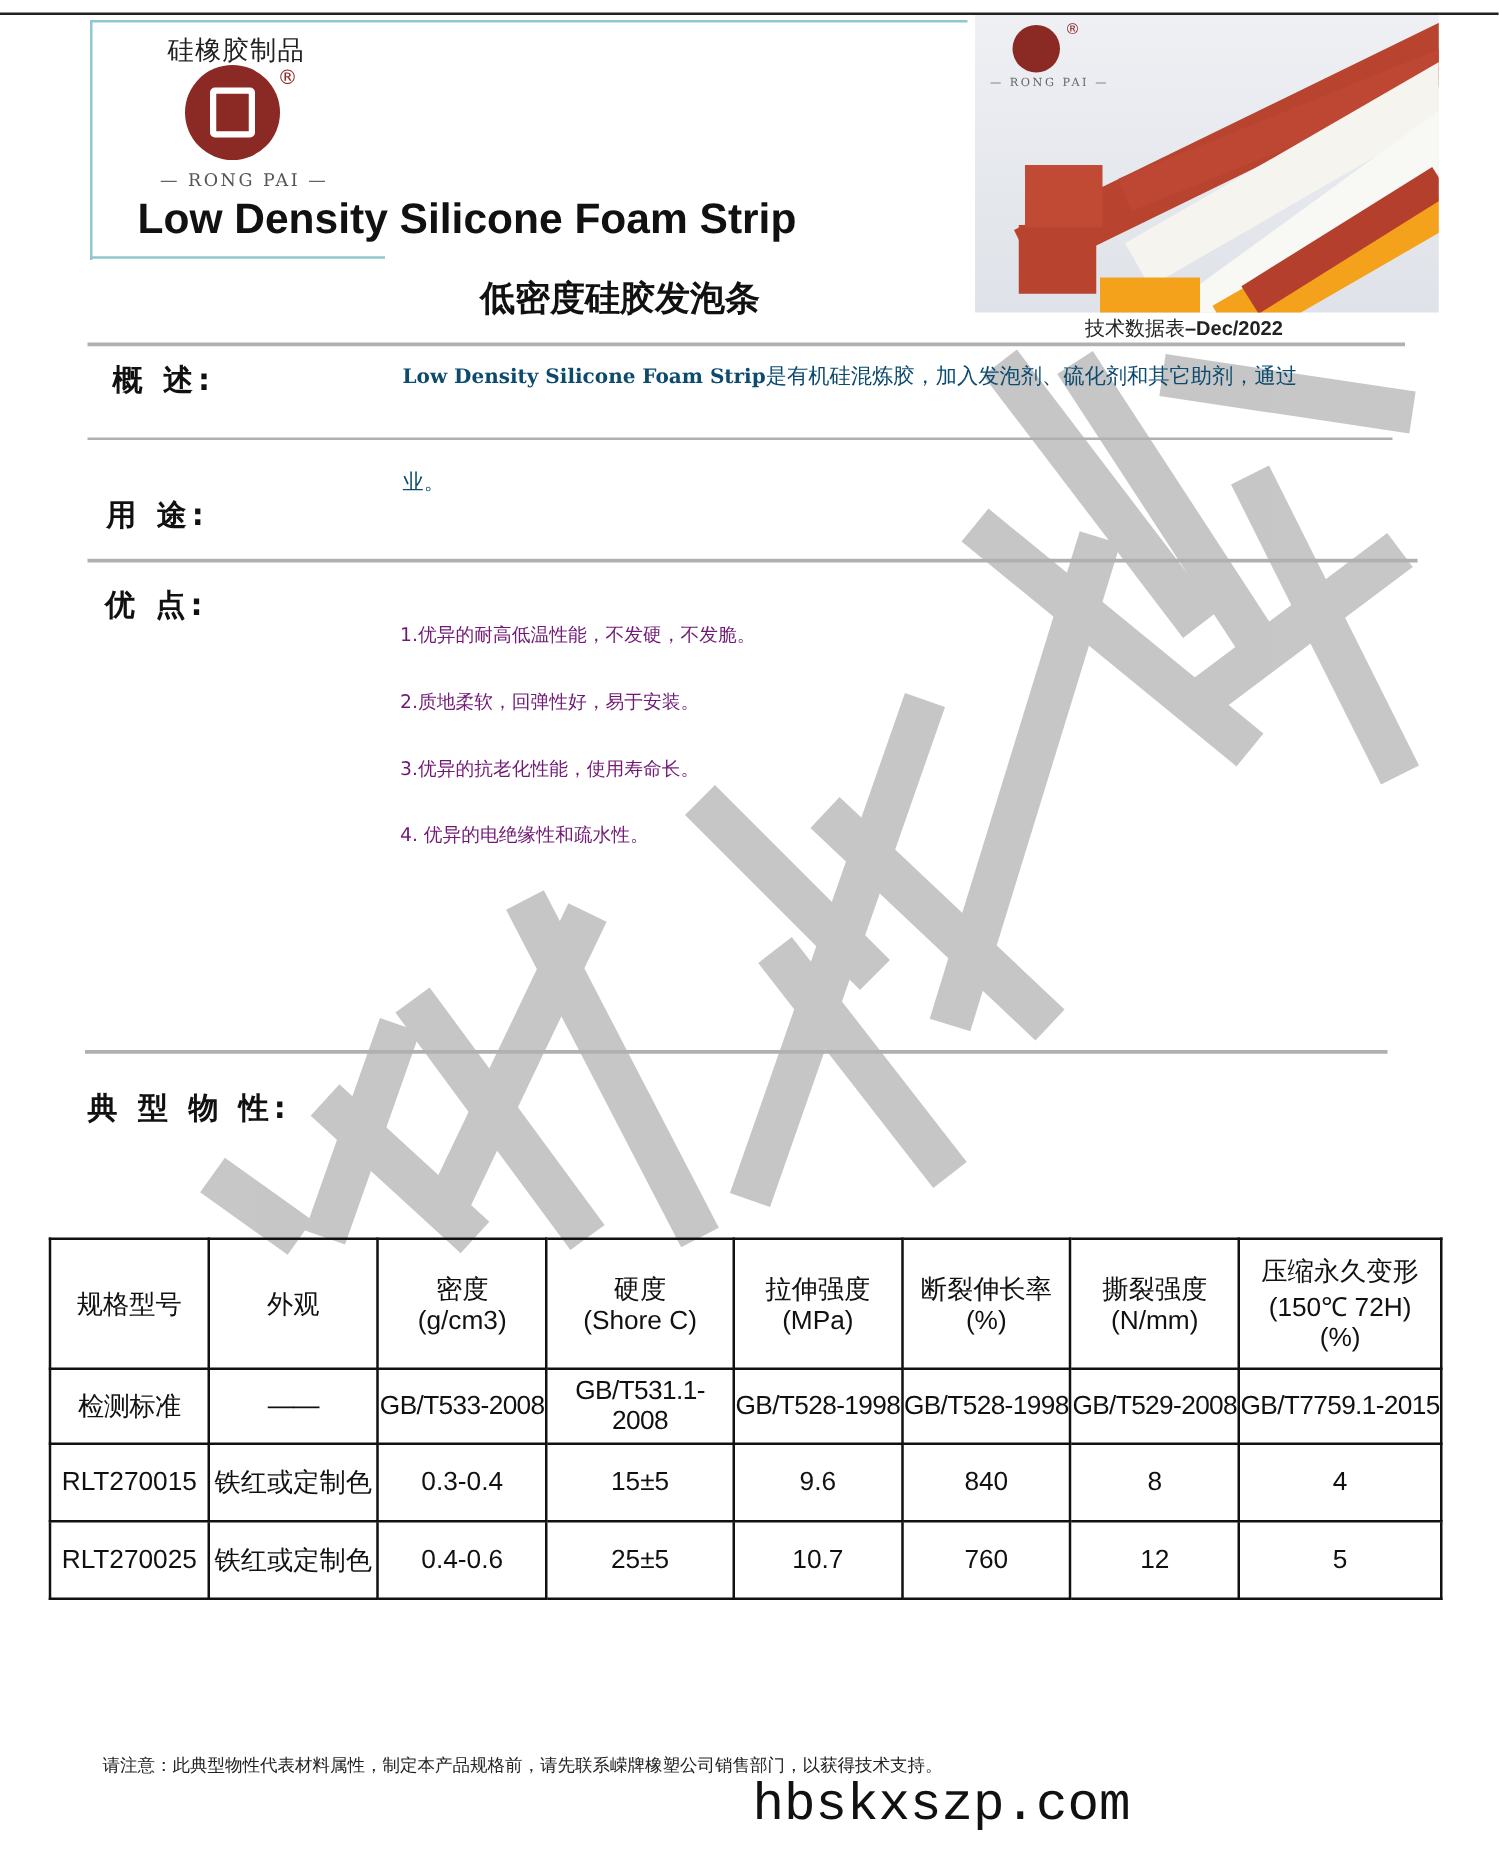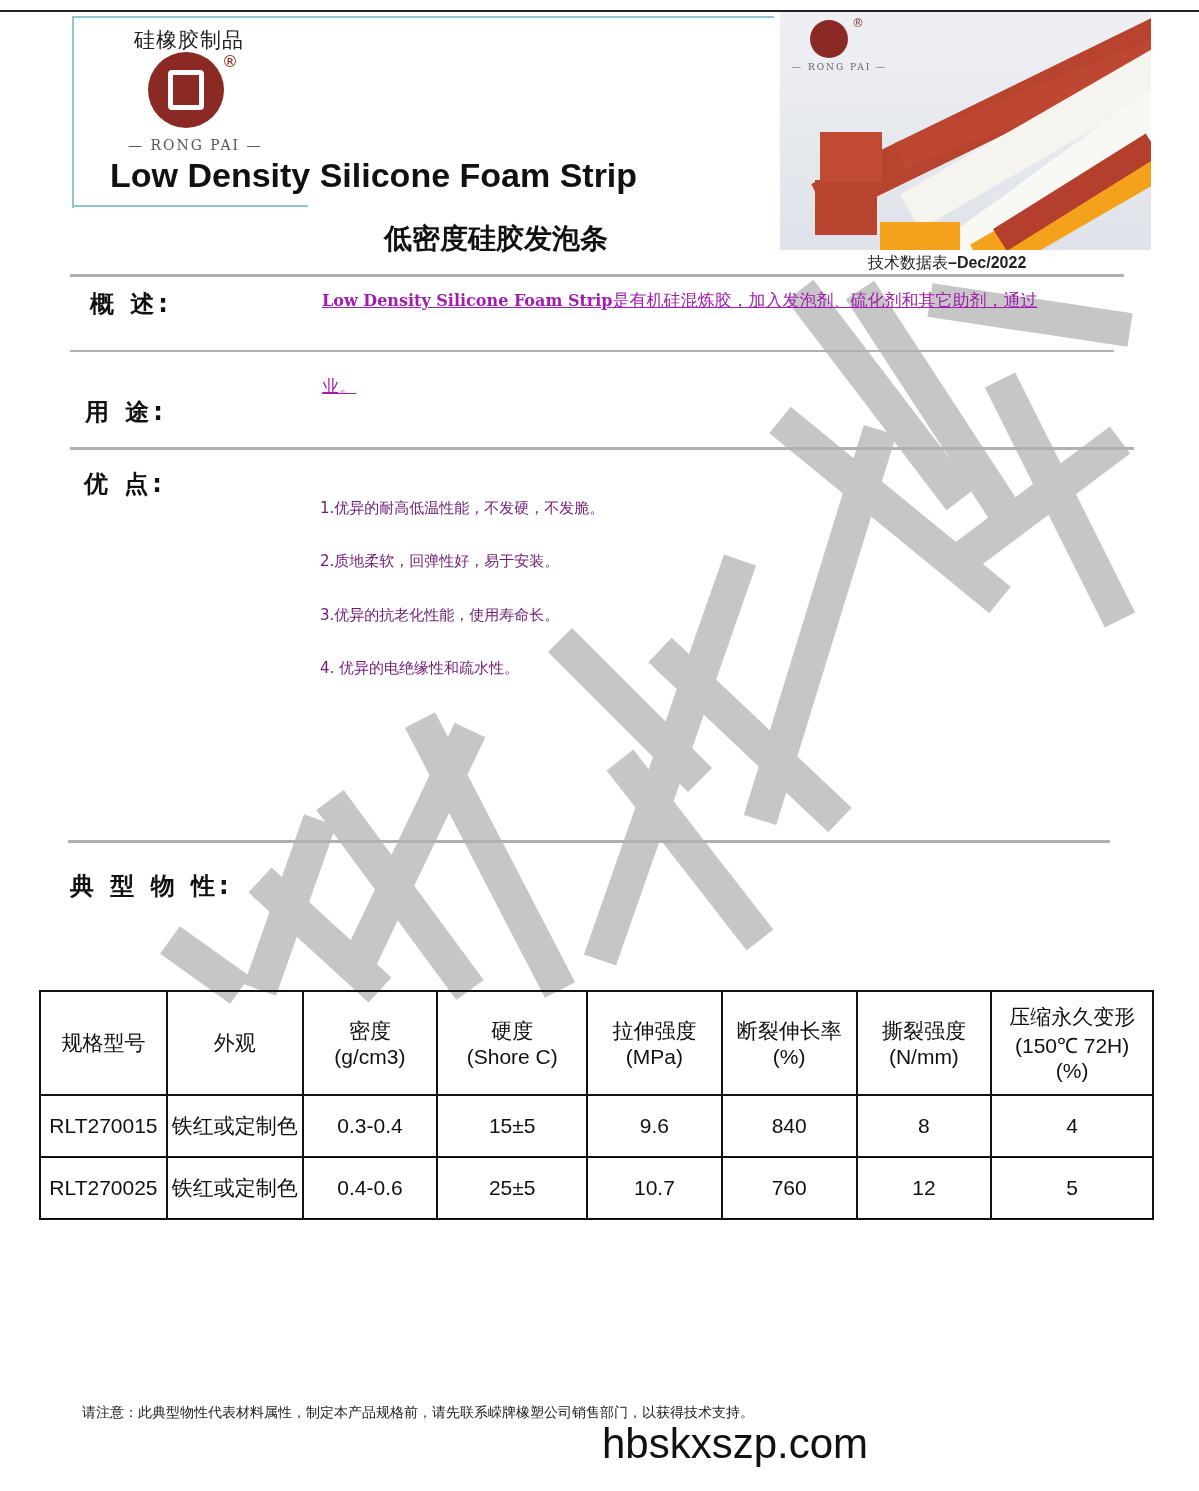--- a/index.html
+++ b/index.html
@@ -17,31 +17,31 @@
   .title-cn { left:384px; top:220px; font-size:28px; font-weight:bold; color:#111; }
   .photo { left:780px; top:12px; width:371px; height:238px; background:linear-gradient(180deg,#eef0f4,#dfe2e8); overflow:hidden; }
   .strip { position:absolute; height:40px; transform-origin:left center; }
   .photo-logo { position:absolute; left:30px; top:8px; width:38px; height:38px; border-radius:50%; background:#8b2a24; }
   .photo-logo-r { position:absolute; left:72px; top:4px; font-size:12px; color:#8b2a24; }
   .photo-logo-text { position:absolute; left:12px; top:50px; font-size:9px; color:#666; letter-spacing:2px; font-family:"DejaVu Serif", serif; }
   .datasheet-label { left:868px; top:253px; font-size:16px; color:#222; }
   .datasheet-label b { font-family:"Liberation Sans", sans-serif; }
   .hr { height:3px; background:#b0b0b0; }
   .sec-label { font-size:24px; font-weight:bold; color:#111; letter-spacing:4px; }
-  .sec-text { font-size:17px; line-height:17px; color:#a21caf;text-decoration:underline; }
+  .sec-text { font-size:17px; line-height:17px; color:#0c4a6e; }
   .sec-text .en { font-family:"DejaVu Serif", serif; font-weight:bold; font-size:16px; }
   .adv-item { left:320px; font-size:15px; color:#701a75; }
   .watermark { left:0; top:0; width:1199px; height:1491px; pointer-events:none; }
   table.props { position:absolute; left:39px; top:990px; width:1115px; border-collapse:collapse; font-family:"Liberation Sans", sans-serif; }
   table.props td { border:2px solid #111; text-align:center; vertical-align:middle; font-size:21px; color:#111; padding:0; }
   table.props tr.hdr td { height:102px; }
   table.props tr.std td { height:58px; font-size:21px; letter-spacing:-0.5px; }
   table.props tr.row td { height:60px; }
   .note { left:82px; top:1404px; font-size:14px; color:#222; }
-  .site { left:602px; top:1420px; font-size:42px; color:#111; font-family:Liberation Sans, sans-serif; }
+  .site { left:602px; top:1420px; font-size:42px; color:#111; font-family:Liberation Mono, monospace; }
 </style>
 </head>
 <body>
 
 <svg class="abs watermark" viewBox="0 0 1199 1491">
   <g stroke="#c4c4c4" stroke-width="34" fill="none" stroke-linecap="butt" opacity="0.95">
     <path d="M800 290 L960 500"></path>
       <path d="M860 290 L1010 520"></path>
       <path d="M930 300 L1130 330"></path>
     <path d="M1000 380 L1120 620"></path>
@@ -156,20 +156,30 @@
     <td>
           <div>撕裂强度</div>
           <div>(N/mm)</div>
         </td>
     <td>
           <div>压缩永久变形</div>
           <div>(150℃ 72H)</div>
           <div>(%)</div>
         </td>
   </tr>
+  <tr class="std">
+    <td>检测标准</td>
+    <td>——</td>
+    <td>GB/T533-2008</td>
+    <td>GB/T531.1-2008</td>
+    <td>GB/T528-1998</td>
+    <td>GB/T528-1998</td>
+    <td>GB/T529-2008</td>
+    <td>GB/T7759.1-2015</td>
+  </tr>
   <tr class="row">
     <td>RLT270015</td>
     <td>铁红或定制色</td>
     <td>0.3-0.4</td>
     <td>15±5</td>
     <td>9.6</td>
     <td>840</td>
     <td>8</td>
     <td>4</td>
   </tr>

